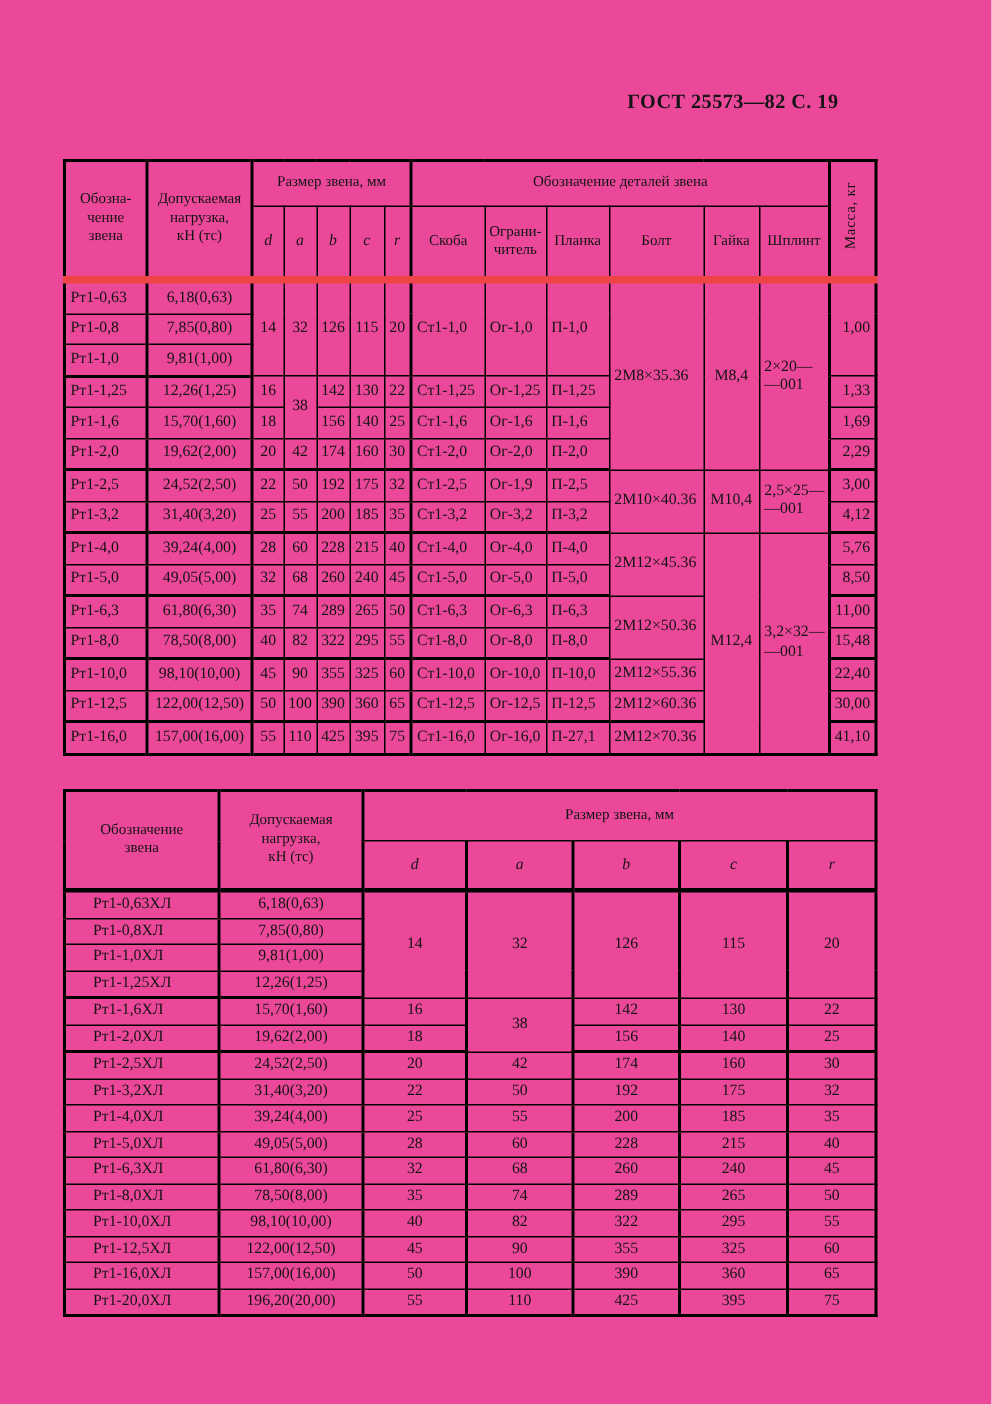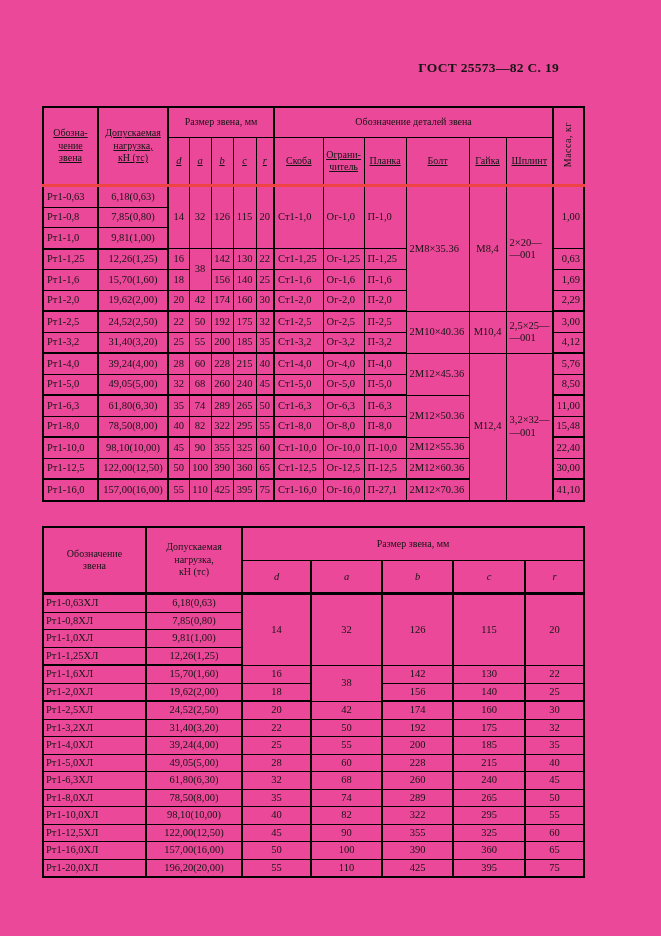--- a/index.html
+++ b/index.html
@@ -26,37 +26,37 @@
   th, td {
     border:1px solid #000; text-align:center; vertical-align:middle;
     white-space:pre-line; padding:1px 2px; overflow:hidden;
     font-weight:normal;
   }
   th { font-size:10px; line-height:1.25; }
   td { font-size:10.5px; line-height:1.15; }
   .t1 thead tr:first-child th { height:27px; }
   .t1 thead tr:last-child th  { height:44px; }
   .t1 thead th { border-bottom-color:#000; }
-  .t1 thead tr:last-child th, .t1 thead th[rowspan] { border-bottom:3px solid #ef4444;text-decoration:underline; }
+  .t1 thead tr:last-child th, .t1 thead th[rowspan] { border-bottom:5px solid #ef4444; }
   .t1 tbody td { height:17.5px; }
   .t2 thead tr:first-child th { height:30px; }
   .t2 thead tr:last-child th  { height:29px; }
   .t2 thead tr:last-child th, .t2 thead th[rowspan] { border-bottom:3px solid #000; }
   .t2 tbody td { height:14.5px; }
   .it { font-style:italic; font-family:"Liberation Serif", serif; font-size:10.5px; }
   
   .t1 .c1, .t1 .c2, .t1 .c7, .t1 .c13,
   .t1 th.bl2 { border-left-width:2px; }
   .t2 th, .t2 td { border-left-width:2px; }
   
   tr.ge td { border-bottom-width:2px; }
   
   .t1 .c0, .t1 .c7, .t1 .c8, .t1 .c9, .t1 .c10, .t1 .c12 { text-align:left; padding-left:3px; }
   .t1 .c13 { text-align:right; padding-right:3px; }
-  .t2 .c0 { text-align:left; padding-left:2px; }
+  .t2 .c0 { text-align:left; padding-left:18px; }
   .vert {
     display:inline-block; writing-mode:vertical-rl; transform:rotate(180deg);
     font-size:10px; letter-spacing:0.5px;
   }
   .note {
     position:absolute; top:476px; left:42px; width:541px;
     font-size:11.5px; line-height:1.3; text-align:justify; margin:0;
     text-indent:40px;
   }
   .note-label { letter-spacing:2.5px; }
@@ -143,21 +143,21 @@
           <td class="c0">Рт1-1,25</td>
           <td class="c1">12,26(1,25)</td>
           <td class="c2">16</td>
           <td rowspan="2" class="c3">38</td>
           <td class="c4">142</td>
           <td class="c5">130</td>
           <td class="c6">22</td>
           <td class="c7">Ст1-1,25</td>
           <td class="c8">Ог-1,25</td>
           <td class="c9">П-1,25</td>
-          <td class="c13">0,63</td>
+          <td class="c13">1,33</td>
         </tr>
         <tr>
           <td class="c0">Рт1-1,6</td>
           <td class="c1">15,70(1,60)</td>
           <td class="c2">18</td>
           <td class="c4">156</td>
           <td class="c5">140</td>
           <td class="c6">25</td>
           <td class="c7">Ст1-1,6</td>
           <td class="c8">Ог-1,6</td>
@@ -179,21 +179,21 @@
         </tr>
         <tr>
           <td class="c0">Рт1-2,5</td>
           <td class="c1">24,52(2,50)</td>
           <td class="c2">22</td>
           <td class="c3">50</td>
           <td class="c4">192</td>
           <td class="c5">175</td>
           <td class="c6">32</td>
           <td class="c7">Ст1-2,5</td>
-          <td class="c8">Ог-2,5</td>
+          <td class="c8">Ог-1,9</td>
           <td class="c9">П-2,5</td>
           <td rowspan="2" class="c10">2М10×40.36</td>
           <td rowspan="2" class="c11">М10,4</td>
           <td rowspan="2" class="c12">2,5×25—
 —001</td>
           <td class="c13">3,00</td>
         </tr>
         <tr class="ge">
           <td class="c0">Рт1-3,2</td>
           <td class="c1">31,40(3,20)</td>

